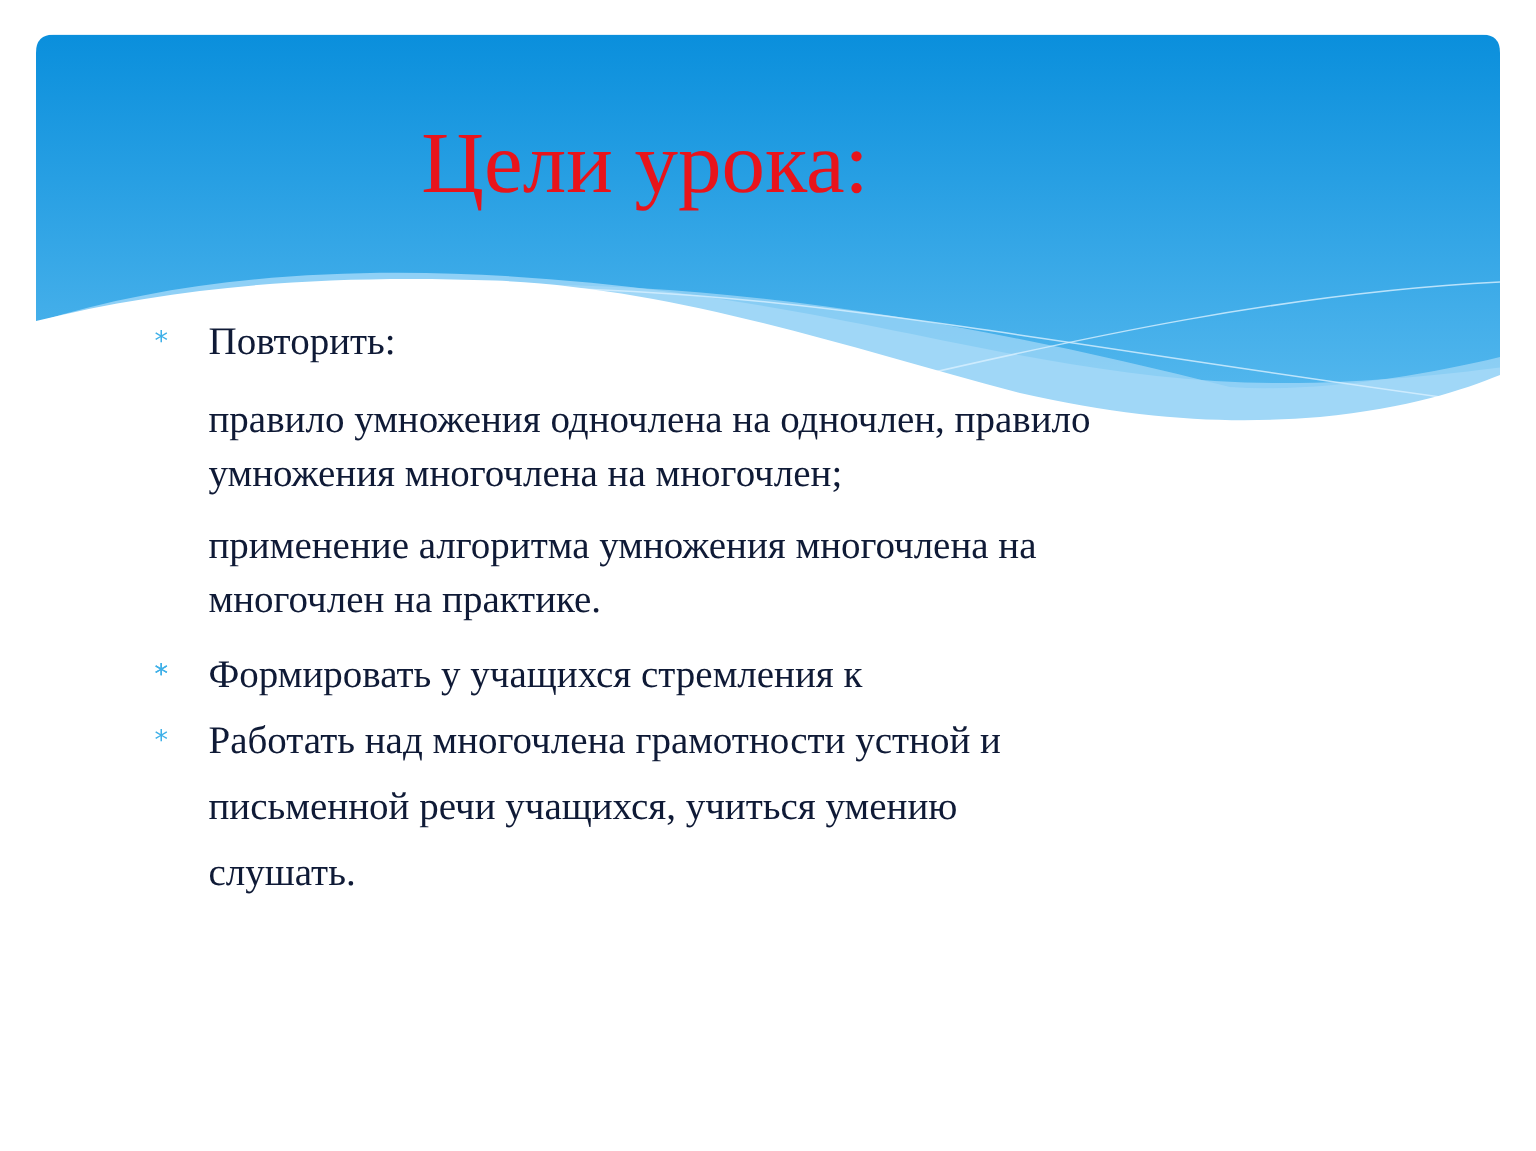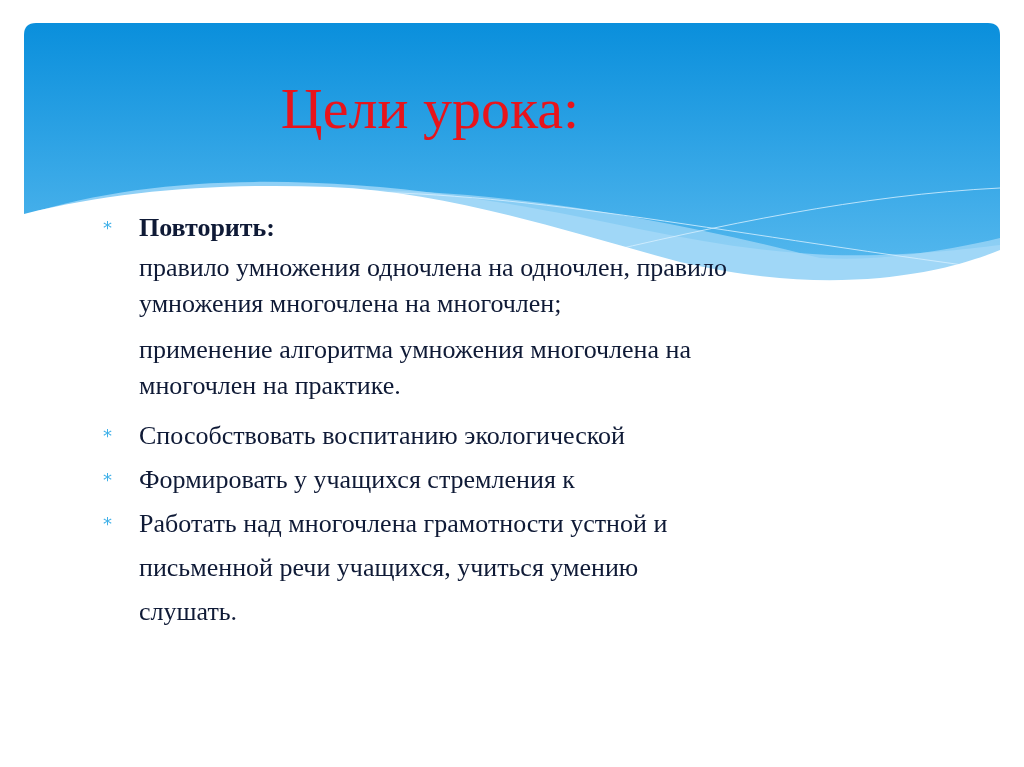--- a/index.html
+++ b/index.html
@@ -57,27 +57,27 @@
       color: #3fb0e8;
       font-family: "DejaVu Sans", sans-serif;
       font-size: 18px;
       line-height: 44px;
     }
     .line {
       display: block;
       line-height: 44px;
       white-space: nowrap;
     }
-    .bold { font-weight: bold; }
+    .bold { font-weight: normal; }
     .sub {
       line-height: 36px;
       display: block;
       white-space: nowrap;
     }
-    .subpara { margin-top: 0; margin-bottom: 10px; }
+    .subpara { margin-top: 12px; margin-bottom: 10px; }
   </style>
 </head>
 <body>
 
 <div class="slide">
 
   <svg class="header-bg" viewBox="0 0 1024 300" width="1024" height="300">
     <defs>
       <linearGradient id="hdrGrad" x1="0" y1="0" x2="0" y2="1">
         <stop offset="0" stop-color="#0a8fdc"></stop>
@@ -117,21 +117,20 @@
         <span class="sub">умножения многочлена на многочлен;</span>
       </div>
       <div class="subpara">
         <span class="sub">применение алгоритма умножения многочлена на</span>
         <span class="sub">многочлен на практике.</span>
       </div>
     </div>
 
     <div class="item">
       <span class="bullet">*</span>
-      <span class="line">Способствовать воспитанию экологической</span>
     </div>
 
     <div class="item">
       <span class="bullet">*</span>
       <span class="line">Формировать у учащихся стремления к</span>
     </div>
 
     <div class="item">
       <span class="bullet">*</span>
       <span class="line">Работать над многочлена грамотности устной и</span>

